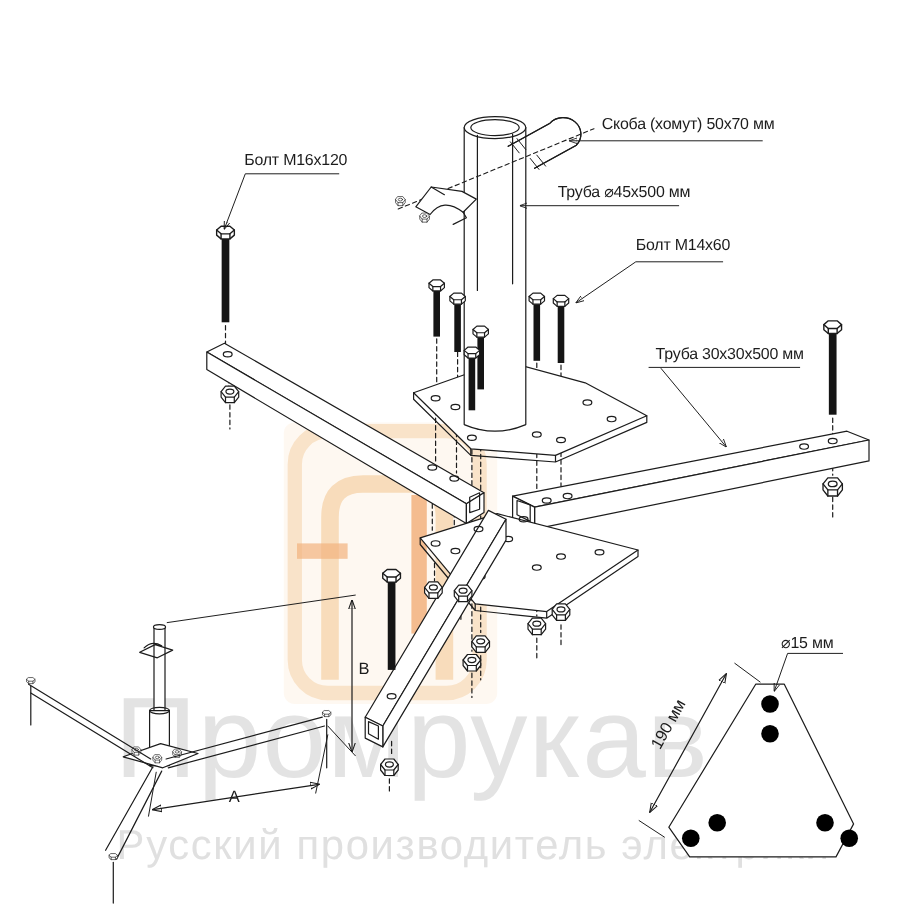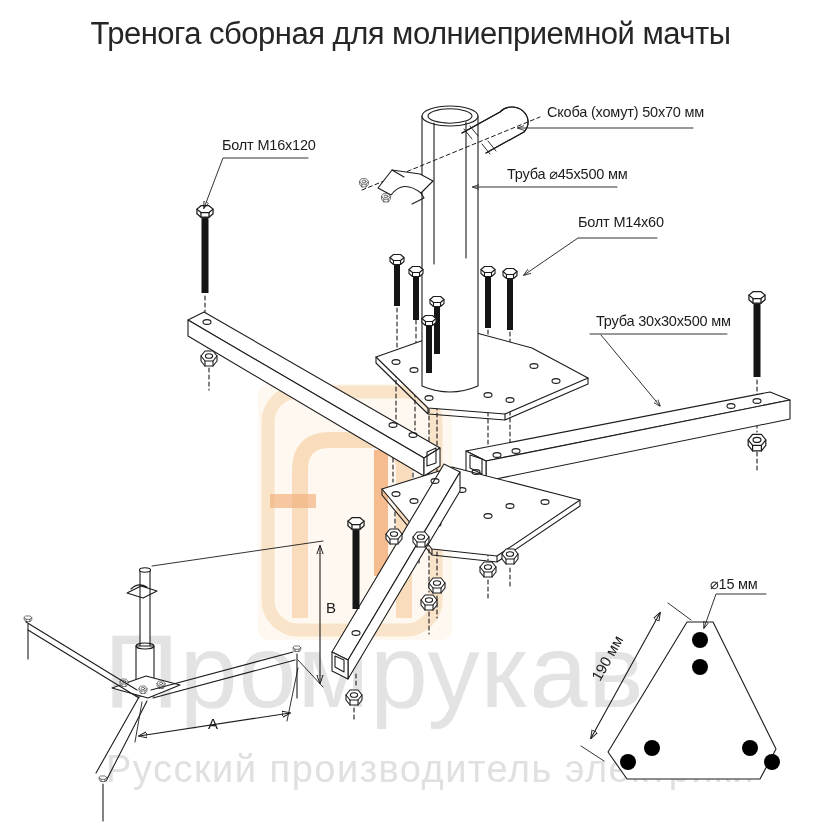--- a/index.html
+++ b/index.html
@@ -35,21 +35,20 @@
     <rect x="2" y="14" width="194" height="256" rx="10" fill="#fdf6ec" stroke="none" opacity="0.75"></rect>
     <rect x="12" y="22" width="168" height="238" rx="30" fill="none" stroke="#f9e3c9" stroke-width="13"></rect>
     <path d="M44,248 V100 Q44,70 74,70 H118 Q148,70 148,100 V248" fill="none" stroke="#f8dcbb" stroke-width="16"></path>
     <rect x="118" y="80" width="14" height="126" fill="#f2b27e" opacity="0.85" stroke="none"></rect>
     <rect x="14" y="124" width="46" height="14" fill="#f2b27e" opacity="0.7" stroke="none"></rect>
   </svg>
 
   <div class="wm-brand">Промрукав</div>
   <div class="wm-tagline">Русский производитель электрики</div>
 
-  <div class="title">Тренога сборная для молниеприемной мачты</div>
 
   <svg class="draw" width="821" height="833" viewBox="0 0 821 833">
     <defs>
       <marker id="arw" viewBox="0 0 10 10" refX="9" refY="5" markerWidth="8" markerHeight="8" orient="auto-start-reverse">
         <path d="M0,1.5 L10,5 L0,8.5 Z" fill="#1c1c1c" stroke="none"></path>
       </marker>
       <g id="nut">
         <path class="wf" d="M-8,-1 L-8,4 L-4,9 L4,9 L8,4 L8,-1 L4,-6 L-4,-6 Z"></path>
         <path d="M-8,-1 L-4,4 L4,4 L8,-1"></path>
         <path d="M-4,4 L-4,9 M4,4 L4,9"></path>

